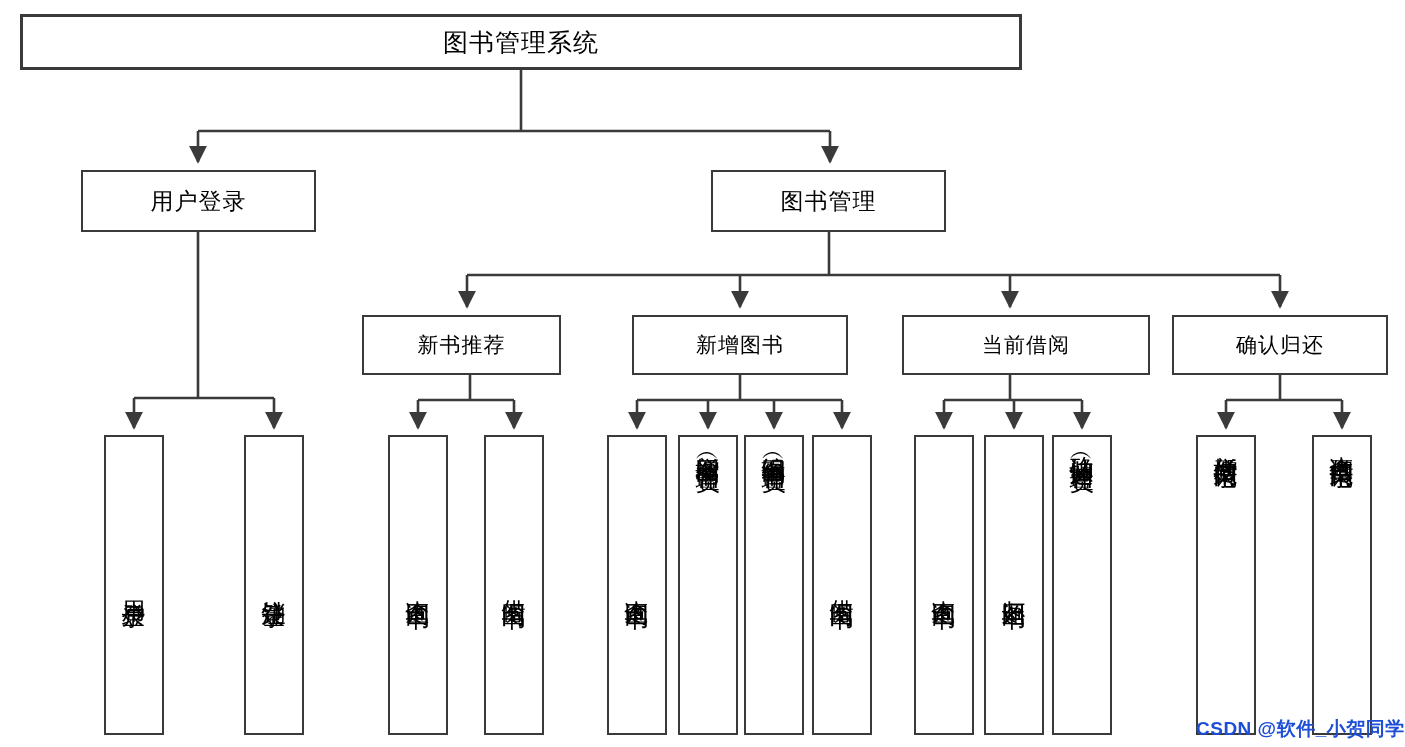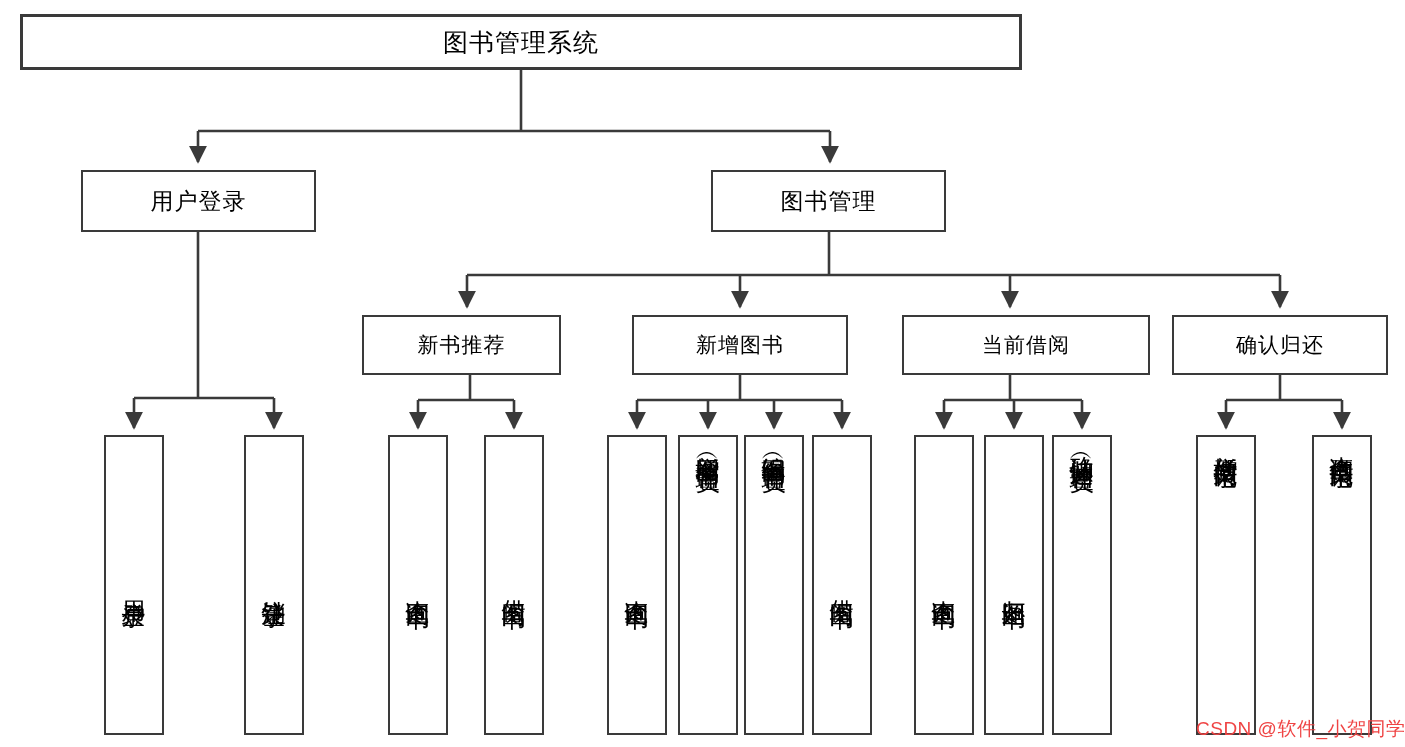--- a/index.html
+++ b/index.html
@@ -41,23 +41,24 @@
     letter-spacing:2px;
     white-space:normal;
     max-height:100%;
   }
   .node.leaf.center .label{margin-top:auto;margin-bottom:auto;}
 
   .watermark{
     position:absolute;
     z-index:5;
     font-size:19px;
-    color:#ef4444;
+    color:#1d4ed8;
     white-space:nowrap;
     letter-spacing:0.5px;
+    font-weight:bold;
   }
 </style>
 </head>
 <body>
 
 <div id="canvas">
 
   <svg class="links" viewBox="0 0 1405 747" xmlns="http://www.w3.org/2000/svg">
     <defs>
       <marker id="arrow" viewBox="0 0 10 10" refX="9" refY="5" markerWidth="7" markerHeight="7" orient="auto-start-reverse">

